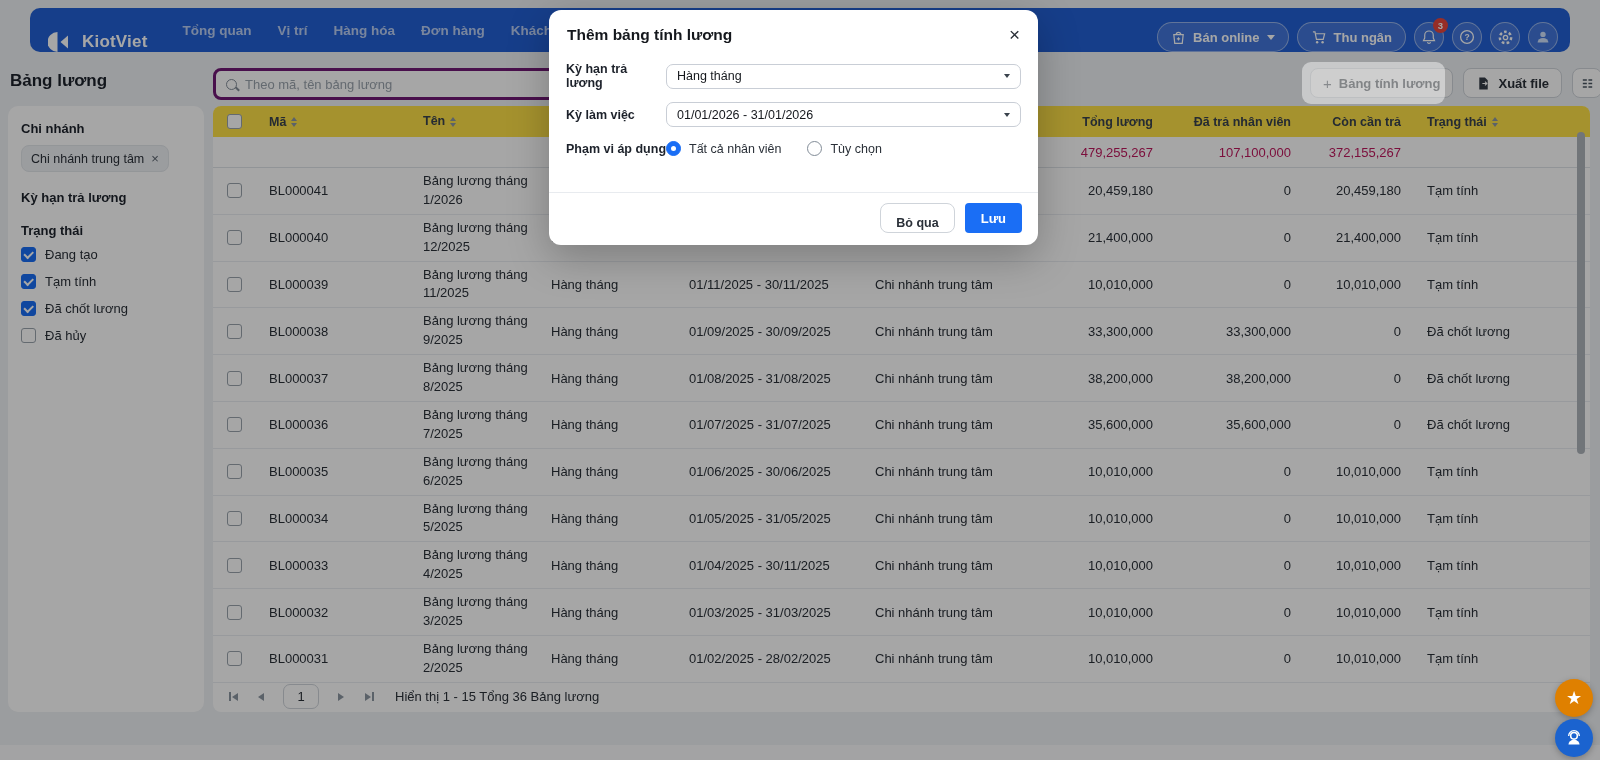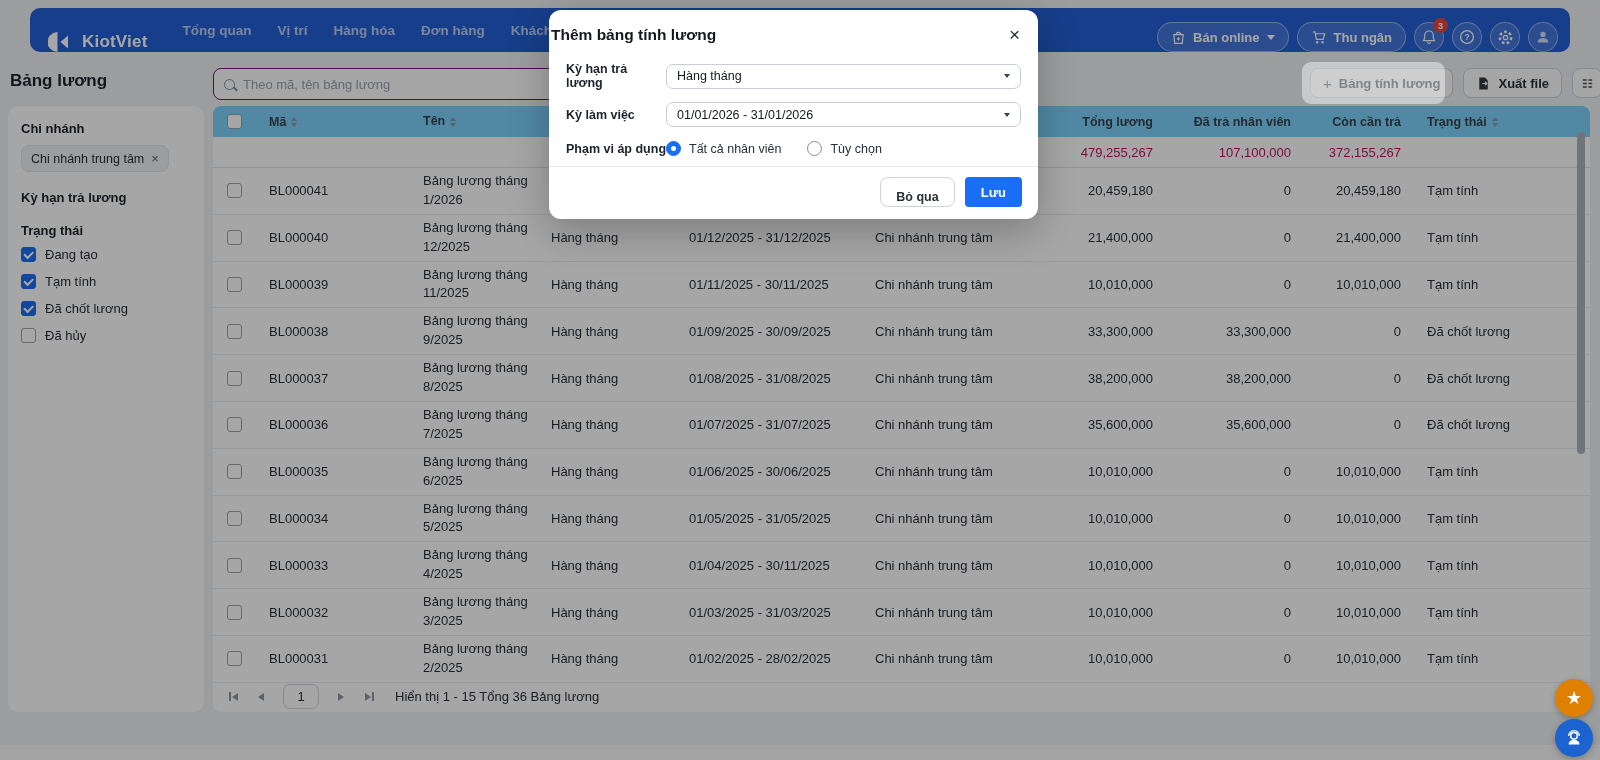--- a/index.html
+++ b/index.html
@@ -26,21 +26,21 @@
               cursor:pointer; position:relative; }
   .badge { position:absolute; top:-5px; right:-5px; min-width:15px; height:15px; border-radius:8px;
            background:#e8453c; color:#fff; font-size:9.5px; font-weight:bold; display:flex;
            align-items:center; justify-content:center; padding:0 3px; }
   .chev { width:0; height:0; border-left:4px solid transparent; border-right:4px solid transparent;
           border-top:5px solid #fff; display:inline-block; }
 
   
   .page-title { position:absolute; left:10px; top:71px; font-size:17px; font-weight:bold; color:#1d222b; }
   .search-box { position:absolute; left:213px; top:68px; width:352px; height:32px; background:#fff;
-                border:1px solid #701a75; border-radius:8px; display:flex; align-items:center; padding:0 10px; gap:8px; }
+                border:3px solid #701a75; border-radius:8px; display:flex; align-items:center; padding:0 10px; gap:8px; }
   .search-box input { border:none; outline:none; flex:1; font-size:13px; color:#2a3038;
                 font-family:"Liberation Sans", sans-serif; background:transparent; }
   .search-box input::placeholder { color:#9aa3ad; }
   .icon-search { width:11px; height:11px; border:1.7px solid #848e99; border-radius:50%; position:relative; flex:0 0 auto; }
   .icon-search::after { content:''; position:absolute; width:5px; height:1.7px; background:#848e99;
                 transform:rotate(45deg); right:-4px; bottom:-1px; }
 
   .top-actions { position:absolute; top:68px; left:1310px; display:flex; gap:10px; z-index:5; }
   .btn { height:30px; background:#fff; border:1px solid #cfd4da; border-radius:8px; font-size:13px;
          font-weight:bold; color:#2a3038; display:flex; align-items:center; gap:7px; padding:0 12px; cursor:pointer; white-space:nowrap; }
@@ -65,21 +65,21 @@
   .cb { width:15px; height:15px; border-radius:3px; border:1.5px solid #9aa3ad; background:#fff;
         display:inline-flex; align-items:center; justify-content:center; flex:0 0 auto; }
   .cb.checked { background:#1a6ef5; border-color:#1a6ef5; }
   .cb.checked::after { content:''; width:7px; height:3.5px; border-left:2px solid #fff; border-bottom:2px solid #fff;
         transform:rotate(-45deg); margin-top:-2px; }
 
   
   .table-card { position:absolute; left:213px; top:106px; width:1377px; bottom:48px; background:#fff;
                 border-radius:8px; display:flex; flex-direction:column; overflow:hidden; }
   .trow { display:flex; align-items:center; }
-  .thead { height:31px; background:#7dd3fc; flex:0 0 auto; font-size:12.5px; font-weight:bold; color:#39424e;align-items:center; }
+  .thead { height:31px; background:#fde047; flex:0 0 auto; font-size:12.5px; font-weight:bold; color:#39424e;align-items:center; }
   .tsummary { height:31px; border-bottom:1px solid #dfe3e8; flex:0 0 auto; font-size:13px; color:#be185d; }
   .tbody-row { height:46.8px; border-bottom:1px solid #eaedf1; font-size:13px; color:#2a3038; cursor:pointer; }
   .cell { padding:0 8px; overflow:hidden; }
   .c0 { width:42px; display:flex; justify-content:center; padding:0; }
   .c1 { width:160px; padding-left:14px; }
   .c2 { width:128px; line-height:1.45; }
   .c3 { width:138px; }
   .c4 { width:186px; }
   .c5 { width:176px; }
   .c6 { width:126px; text-align:right; padding-right:16px; }
@@ -105,30 +105,30 @@
   .pg-page { width:36px; height:25px; border:1px solid #cfd4da; border-radius:7px; background:#fff;
              display:flex; align-items:center; justify-content:center; font-size:13px; margin:0 6px; cursor:pointer; }
   .pg-info { margin-left:10px; }
 
   .bottom-strip { position:absolute; left:0; right:0; bottom:0; height:15px; background:#fafbfc; }
 
   
   .overlay { position:absolute; inset:0; background:rgba(0,0,0,0.35); z-index:100; }
   .modal { position:absolute; left:549px; top:10px; width:489px; background:#fff; border-radius:12px;
            z-index:110; box-shadow:0 12px 40px rgba(0,0,0,0.25); }
-  .modal-header { display:flex; align-items:center; justify-content:space-between; padding:15px 18px 8px 2px; }
+  .modal-header { display:flex; align-items:center; justify-content:space-between; padding:15px 18px 8px 18px; }
   .modal-title { font-size:15.5px; font-weight:bold; color:#15181d; }
   .modal-close { font-size:19px; color:#2a3038; cursor:pointer; line-height:1; }
   .modal-body { padding:10px 17px 10px 17px; }
   .field-row { display:flex; align-items:center; margin-bottom:12px; }
   .field-label { width:100px; flex:0 0 auto; font-size:12.5px; font-weight:bold; color:#1d222b; }
   .m-select { flex:1; height:25px; border:1px solid #c9ced6; border-radius:7px; display:flex; align-items:center;
               justify-content:space-between; padding:0 10px; font-size:12.5px; color:#15181d; cursor:pointer; }
   .m-select .caret { border-top-color:#3a424c; border-left-width:3.5px; border-right-width:3.5px; border-top-width:4.5px; }
-  .scope-row { display:flex; align-items:center; margin:14px 0 0 0; }
+  .scope-row { display:flex; align-items:center; margin:14px 0 26px 0; }
   .radio-opt { display:flex; align-items:center; gap:8px; margin-right:26px; font-size:12.5px; color:#2a3038; cursor:pointer; }
   .radio { width:15px; height:15px; border-radius:50%; border:1.5px solid #828c97; background:#fff; flex:0 0 auto;
            display:flex; align-items:center; justify-content:center; }
   .radio.sel { background:#1a6ef5; border-color:#1a6ef5; }
   .radio.sel::after { content:''; width:5px; height:5px; border-radius:50%; background:#fff; }
   .modal-footer { border-top:1px solid #e8ebef; display:flex; justify-content:flex-end; gap:10px; padding:10px 16px 12px 16px; }
   .btn-cancel { height:30px; padding:12px 15px; background:#fff; border:1px solid #cfd4da; border-radius:8px;
                 font-size:12.5px; font-weight:bold; color:#2a3038; cursor:pointer; }
   .btn-save { height:30px; padding:0 16px; background:#1a6ef5; border:none; border-radius:4px;
               font-size:13px; font-weight:bold; color:#fff; cursor:pointer; }

